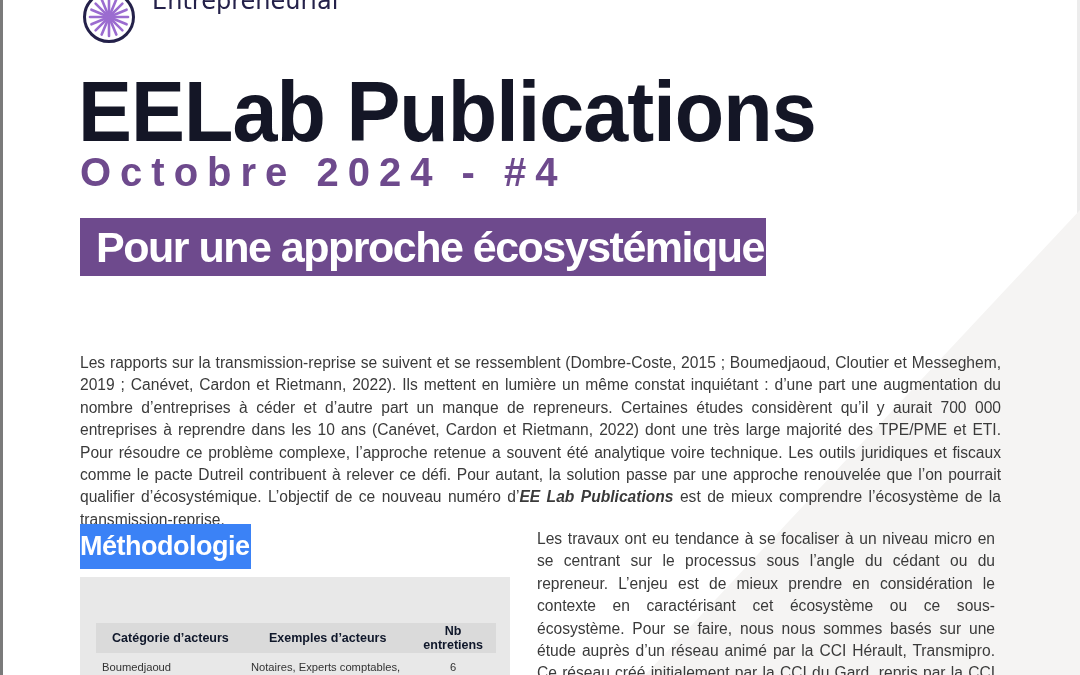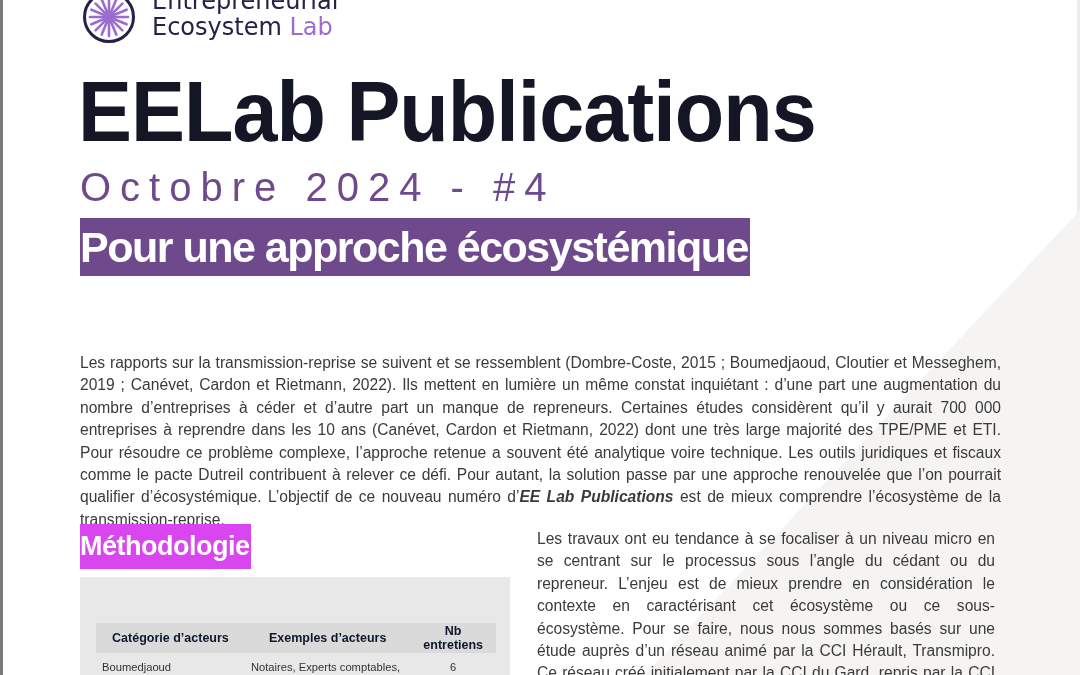--- a/index.html
+++ b/index.html
@@ -23,39 +23,39 @@
     .logo-line2 { display: block; }
 
     .pub-title {
       position: absolute; left: 78px; top: 66px;
       font-family: "Liberation Sans", sans-serif; font-weight: bold;
       font-size: 86px; line-height: 90px; color: #141626; letter-spacing: -1px;
       white-space: nowrap;
       transform: scaleX(0.94); transform-origin: left top;
     }
     .issue {
-      position: absolute; left: 80px; top: 163px;
-      font-family: "Liberation Sans", sans-serif; font-weight: normal;
+      position: absolute; left: 80px; top: 148px;
+      font-family: "Liberation Sans", sans-serif; font-weight: bold;
       font-size: 40px; line-height: 48px; color: #6e4a8d; letter-spacing: 9px;
       white-space: nowrap;
     }
     .headline { position: absolute; left: 80px; top: 218px; }
     .hl-line {
       display: block; background: #6e4a8d; color: #fff;
-      font-weight: bold; font-size: 43px; line-height: 58px; padding: 0 2px 0 0;
+      font-weight: bold; font-size: 43px; line-height: 58px; padding: 0 2px 0 16px;
       white-space: nowrap; width: fit-content; letter-spacing: -1.5px;
     }
     .intro {
       position: absolute; left: 80px; top: 352px; width: 921px;
       font-size: 15.6px; line-height: 22.4px; color: #3a3a3a; text-align: justify;
     }
     .intro em { font-style: italic; font-weight: bold; }
     .section-head {
       position: absolute; left: 80px; top: 524px;
-      background: #d946ef; color: #fff; font-weight: bold;
+      background: #3b82f6; color: #fff; font-weight: bold;
       font-size: 27px; line-height: 45px; padding: 0 2px 0 0; letter-spacing: -0.5px;
     }
     .method-box {
       position: absolute; left: 80px; top: 577px; width: 430px; height: 110px;
       background: #e8e8e8;
     }
     .method-note { position: absolute; left: 16px; top: 14px; font-size: 11.2px; line-height: 14px; color: #333; width: 410px; }
     .method-table { position: absolute; left: 16px; top: 46px; width: 400px; border-collapse: collapse; font-size: 12px; }
     .method-table th {
       background: #dadada; font-weight: bold; color: #0f172a; font-size: 12.5px; height: 30px; padding: 0 4px;
@@ -86,21 +86,20 @@
       <line x1="13.6" y1="13.6" x2="40.4" y2="40.4"></line>
       <line x1="40.4" y1="13.6" x2="13.6" y2="40.4"></line>
       <line x1="19.7" y1="9.4" x2="34.3" y2="44.6"></line>
       <line x1="34.3" y1="9.4" x2="19.7" y2="44.6"></line>
       <line x1="9.4" y1="19.7" x2="44.6" y2="34.3"></line>
       <line x1="9.4" y1="34.3" x2="44.6" y2="19.7"></line>
     </g>
   </svg>
   <div class="logo-text">
     <span class="logo-line1">Entrepreneurial</span>
-    <span class="logo-line2"><span>Ecosystem</span> <span class="lab">Lab</span></span>
   </div>
 </div>
 
 <div class="pub-title">EELab Publications</div>
 <div class="issue">Octobre 2024 - #4</div>
 
 <div class="headline">
   <span class="hl-line">Pour une approche écosystémique</span>
 </div>
 

